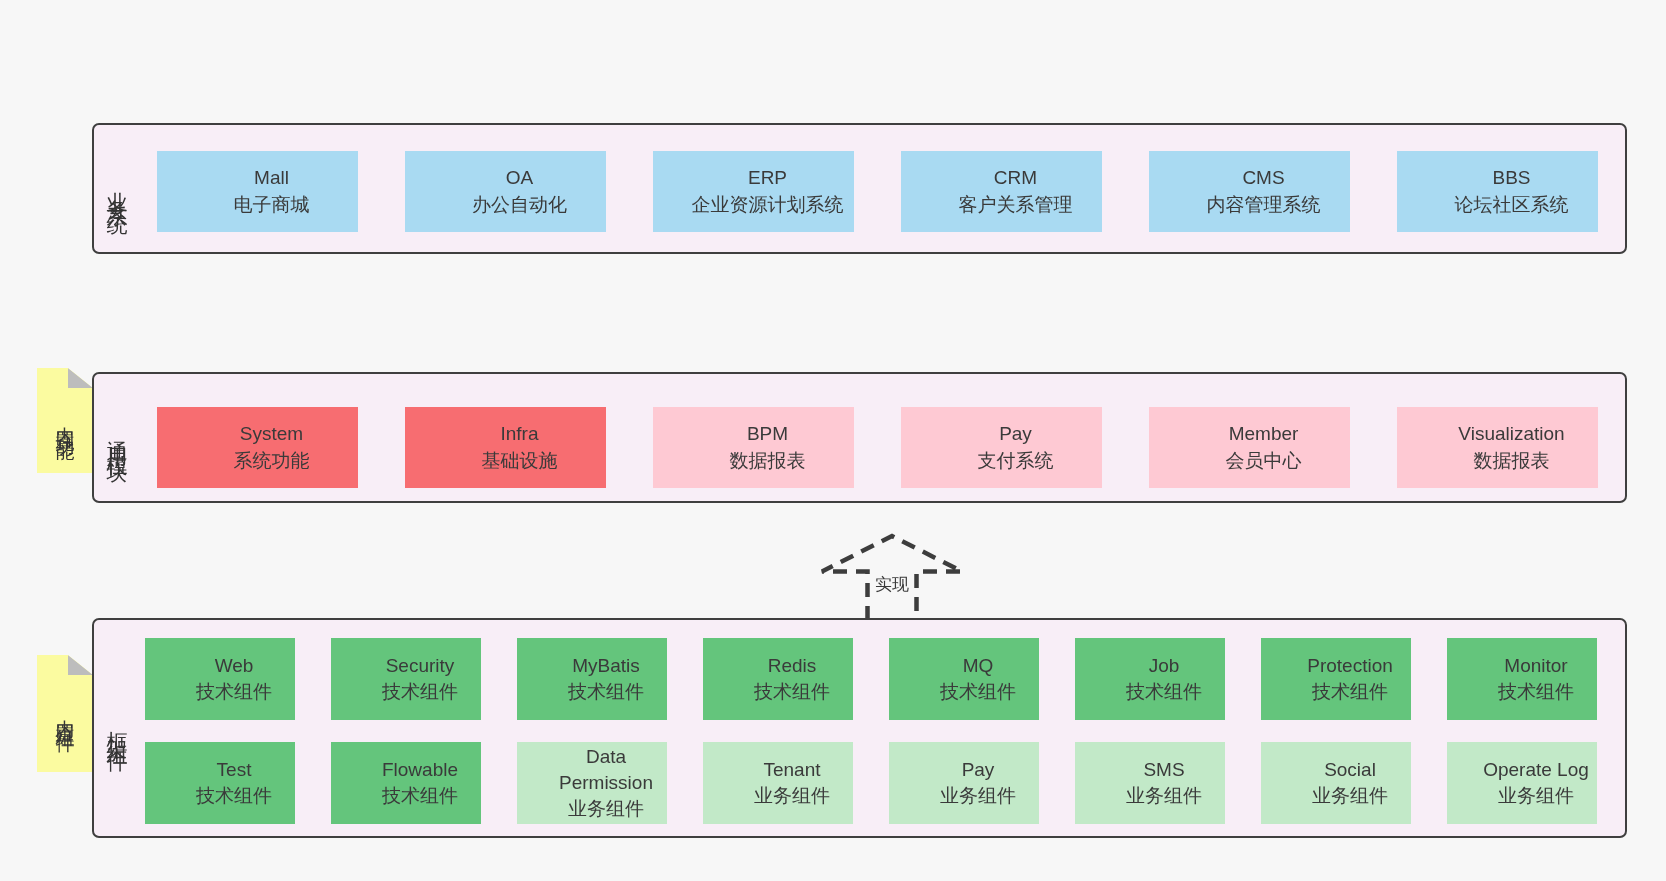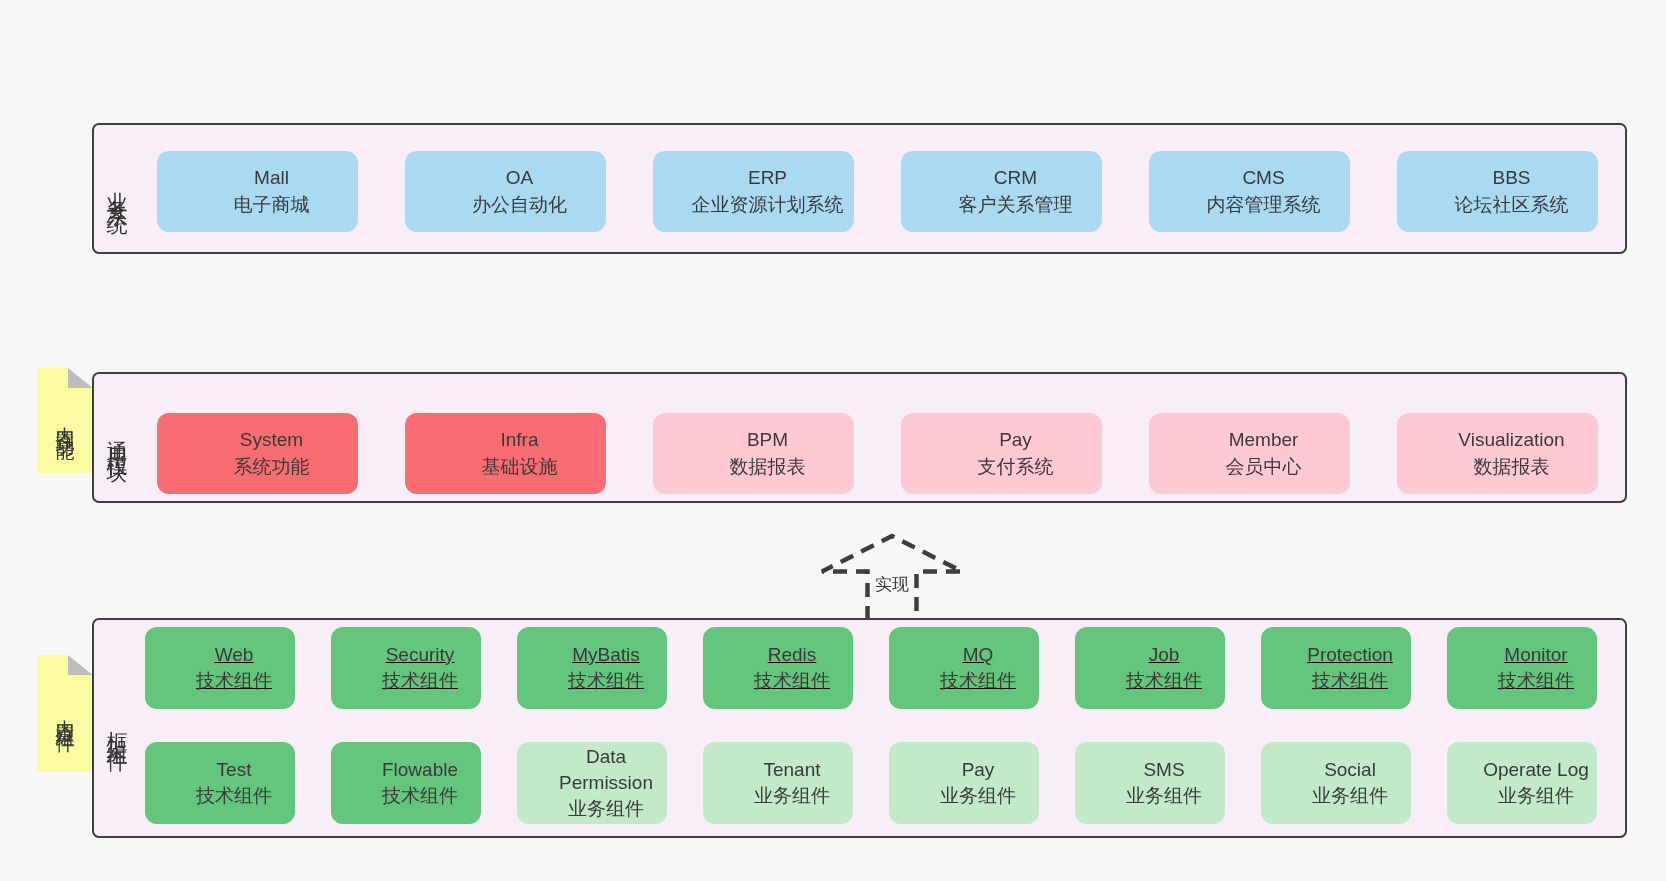--- a/index.html
+++ b/index.html
@@ -34,25 +34,25 @@
     font-size:21px;
     letter-spacing:7px;
     color:#333;
     white-space:nowrap;
   }
   
   .row{position:absolute;display:flex;}
   .row-6{left:63px;gap:47px;}
   .row-8{left:51px;gap:36px;}
   #band-business .row-6{top:26px;}
-  #band-modules .row-6{top:39px;justify-content:space-between;}
-  #band-framework .row-top{top:7px;text-decoration:underline;}
+  #band-modules .row-6{top:33px;justify-content:space-between;}
+  #band-framework .row-top{top:18px;}
   #band-framework .row-bottom{top:122px;}
   .box{
-    border-radius:12px;
+    border-radius:0;
     display:flex;align-items:center;justify-content:center;
     text-align:center;
     box-sizing:border-box;
     padding-left:28px;
   }
   .row-6 .box{width:201px;height:81px;}
   .row-8 .box{width:150px;height:82px;}
   .box-text{
     white-space:pre-line;
     font-size:19px;

